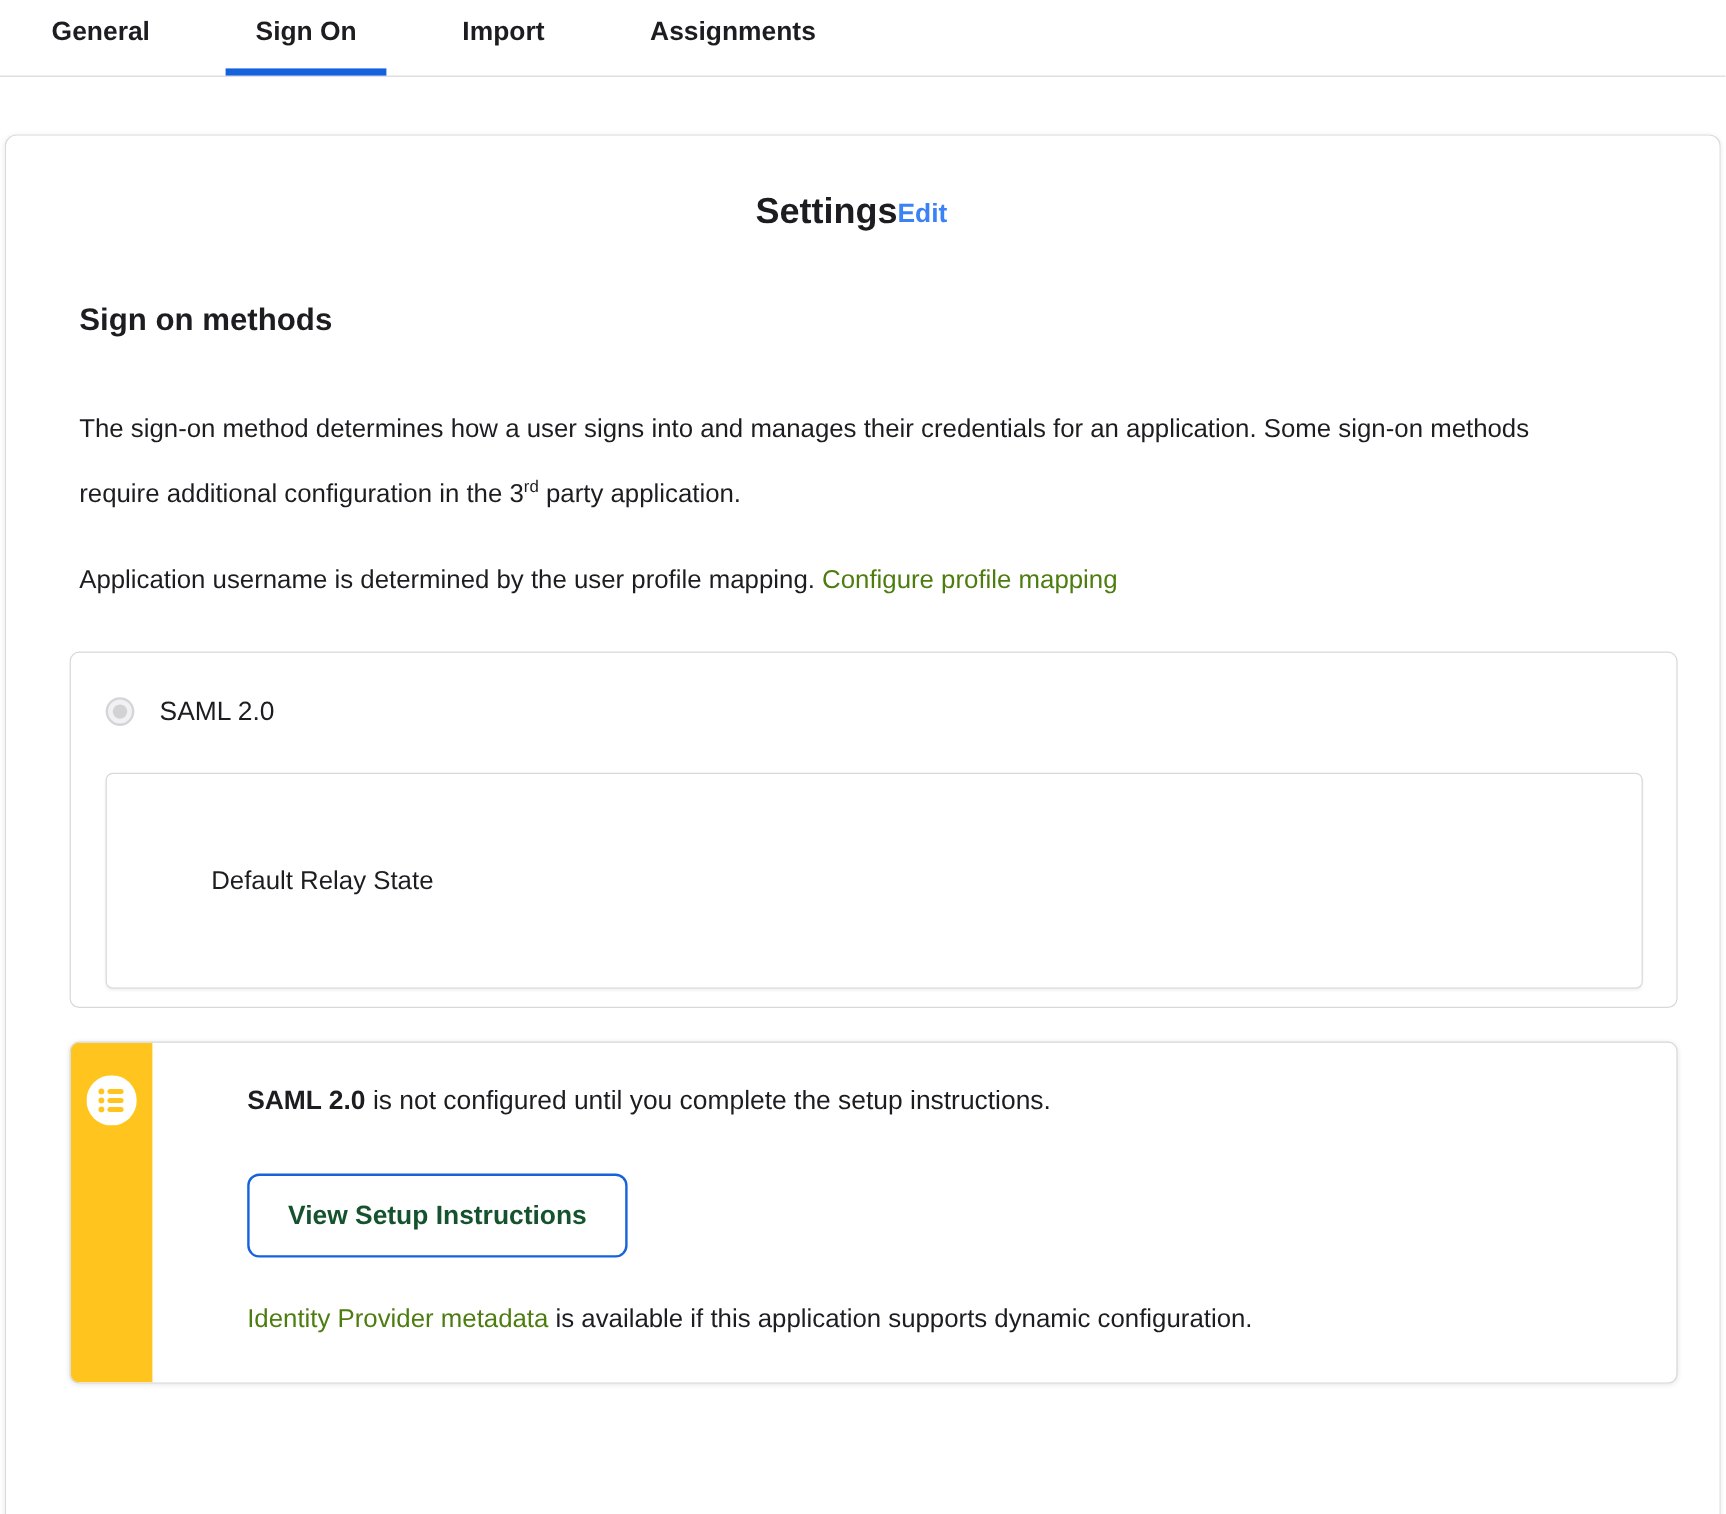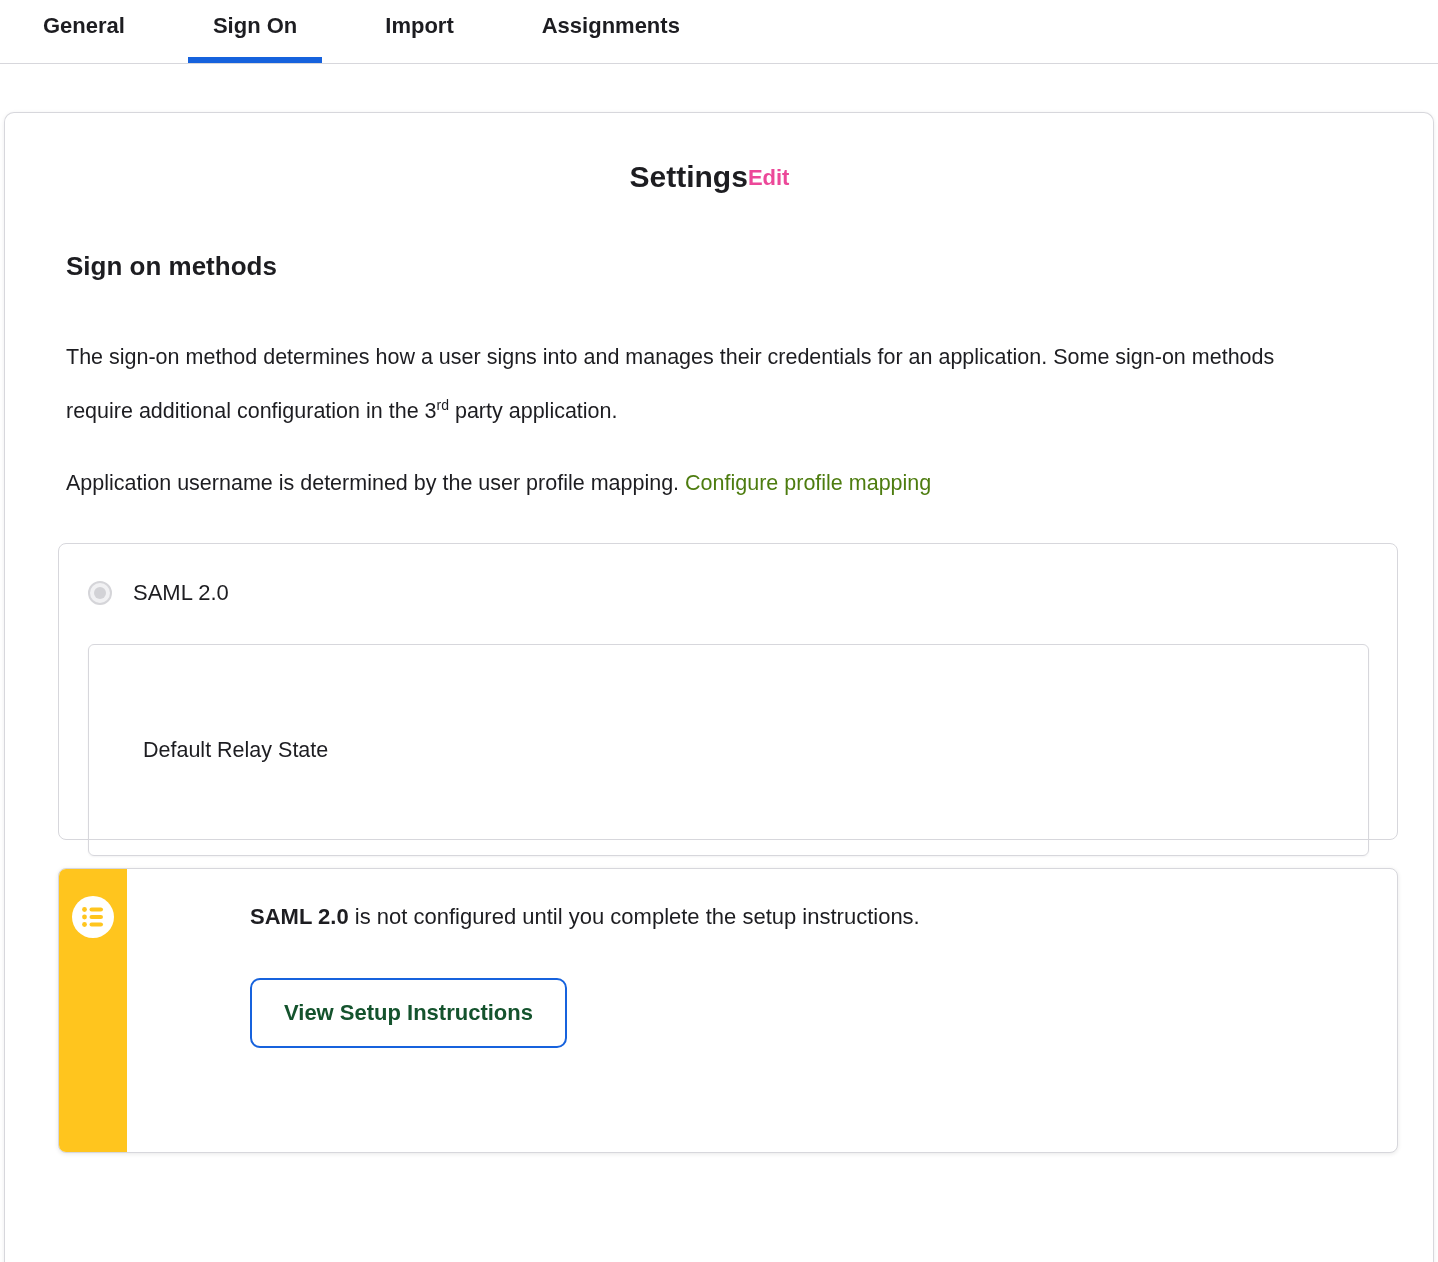--- a/index.html
+++ b/index.html
@@ -59,21 +59,21 @@
     margin-top: 46px;
   }
   .card-title {
     font-size: 30px;
     font-weight: 700;
     line-height: 36px;
   }
   .edit-link {
     font-size: 22px;
     font-weight: 700;
-    color: #ec4899;
+    color: #3b82f6;
     text-decoration: none;
     cursor: pointer;
     margin-right: 26px;
     margin-top: 6px;
   }
 
   .section { padding-left: 14px; }
   .section-heading {
     margin-top: 56px;
     font-size: 26px;
@@ -121,26 +121,26 @@
     width: 12px; height: 12px;
     border-radius: 50%;
     background: #d2d2d6;
   }
   .radio-label {
     margin-left: 21px;
     font-size: 22px;
   }
   .field-box {
     margin-top: 38px;
-    height: 212px;
+    height: 180px;
     border: 1px solid #d7d7dc;
     border-radius: 6px;
     display: flex;
     align-items: center;
-    padding-left: 54px;
+    padding-left: 87px;
     box-shadow: 0 1px 2px rgba(29,29,33,0.05);
   }
   .field-label { font-size: 21.5px; }
 
   
   .callout {
     margin-top: 28px;
     margin-left: -8px;
     width: 1340px;
     height: 285px;
@@ -156,21 +156,20 @@
     width: 68px;
     background: #ffc51e;
     display: flex;
     justify-content: center;
     padding-top: 27px;
   }
   .callout-icon { width: 42px; height: 42px; flex: none; }
   .callout-body {
     flex: 1;
     padding: 33px 40px 0 79px;
-    margin-left: 44px;
   }
   .callout-message { font-size: 22px; line-height: 30px; }
   .callout-message b { font-weight: 700; }
   .setup-button {
     margin-top: 46px;
     display: inline-flex;
     align-items: center;
     justify-content: center;
     height: 70px;
     padding: 0 32px;
@@ -231,17 +230,18 @@
           <rect x="17.5" y="11.4" width="13.5" height="4.2" rx="2.1" fill="#ffc51e"></rect>
           <circle cx="12.5" cy="21" r="2.4" fill="#ffc51e"></circle>
           <rect x="17.5" y="18.9" width="13.5" height="4.2" rx="2.1" fill="#ffc51e"></rect>
           <circle cx="12.5" cy="28.5" r="2.4" fill="#ffc51e"></circle>
           <rect x="17.5" y="26.4" width="13.5" height="4.2" rx="2.1" fill="#ffc51e"></rect>
         </svg>
       </div>
       <div class="callout-body">
         <div class="callout-message"><b>SAML 2.0</b><span> is not configured until you complete the setup instructions.</span></div>
         <button class="setup-button">View Setup Instructions</button>
+        <div class="metadata-line"><a class="text-link">Identity Provider metadata</a><span> is available if this application supports dynamic configuration.</span></div>
       </div>
     </div>
 
   </div>
 </div>
 
 </body></html>

